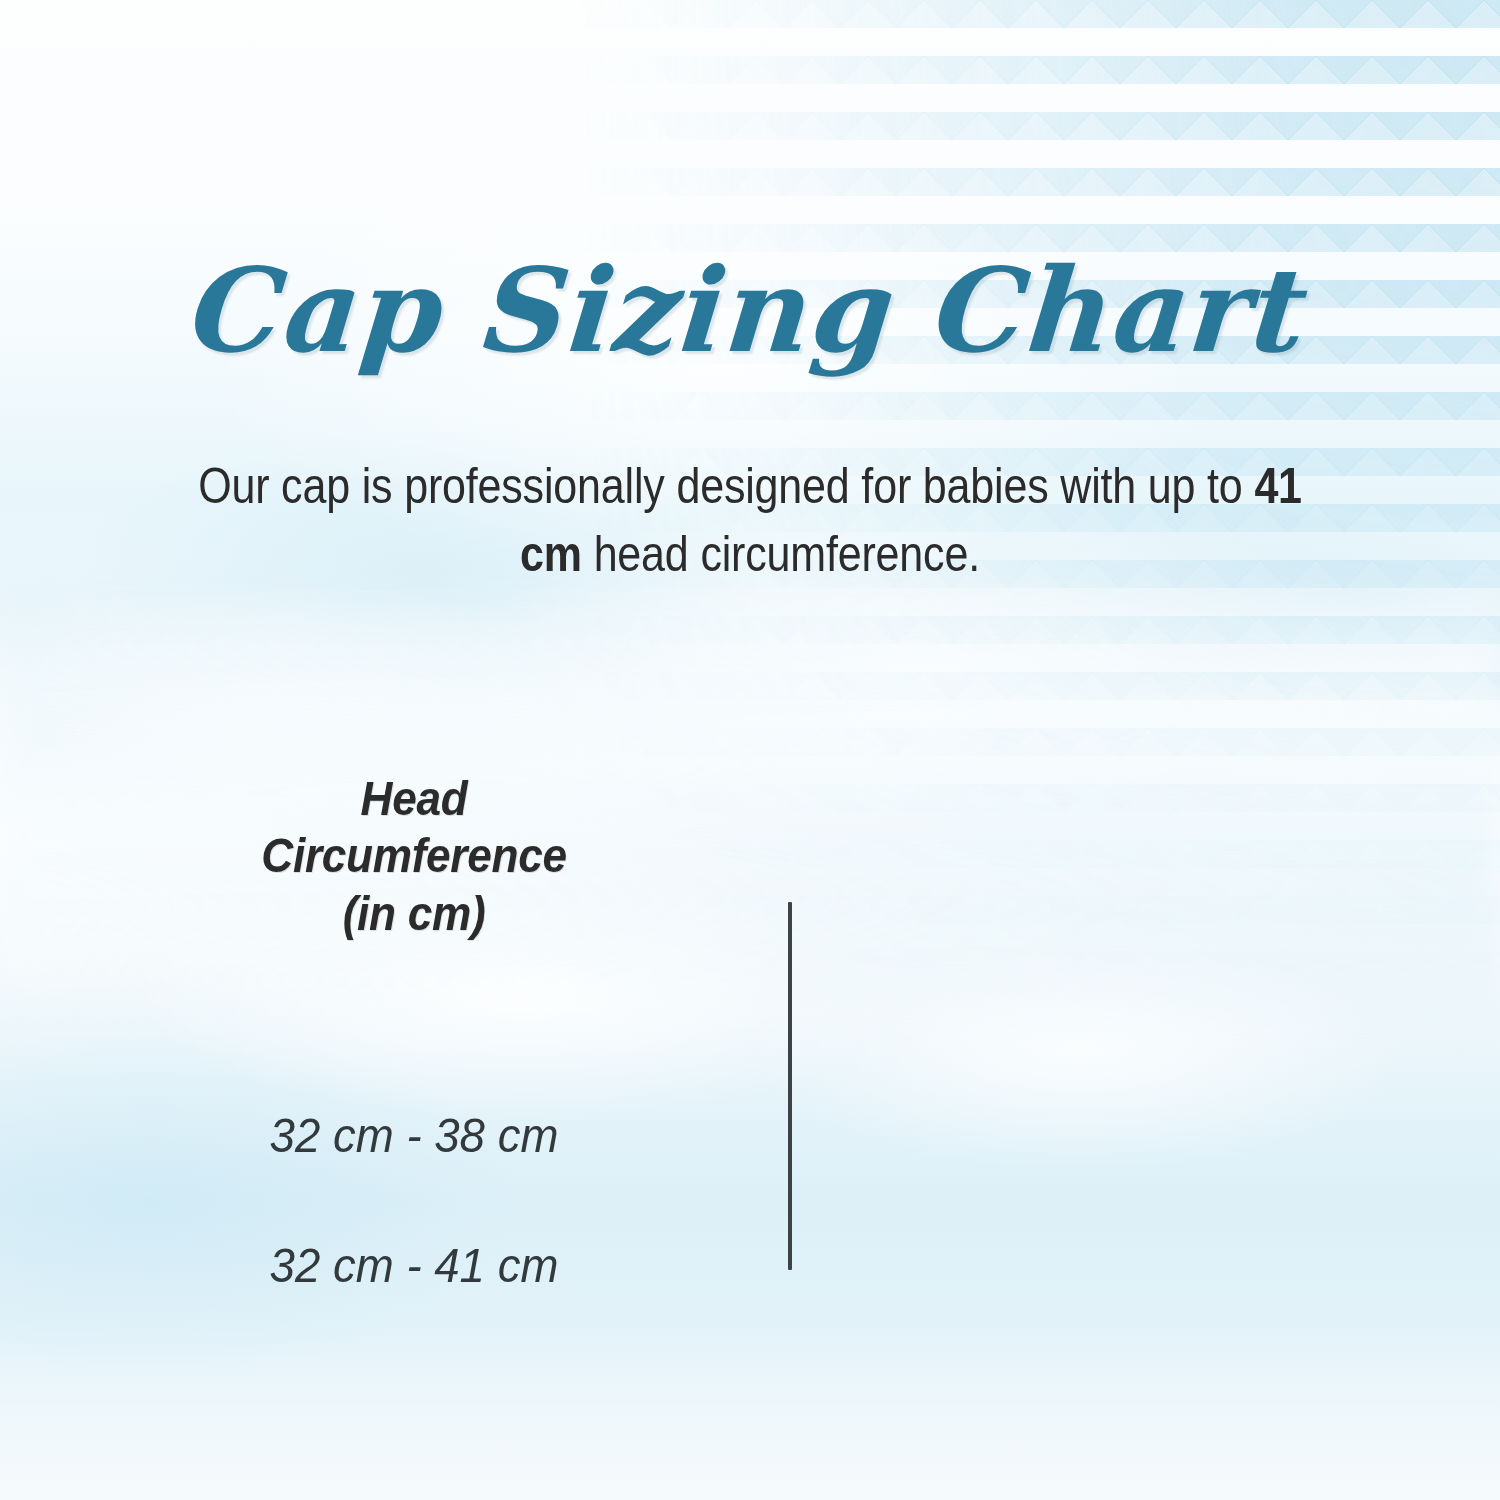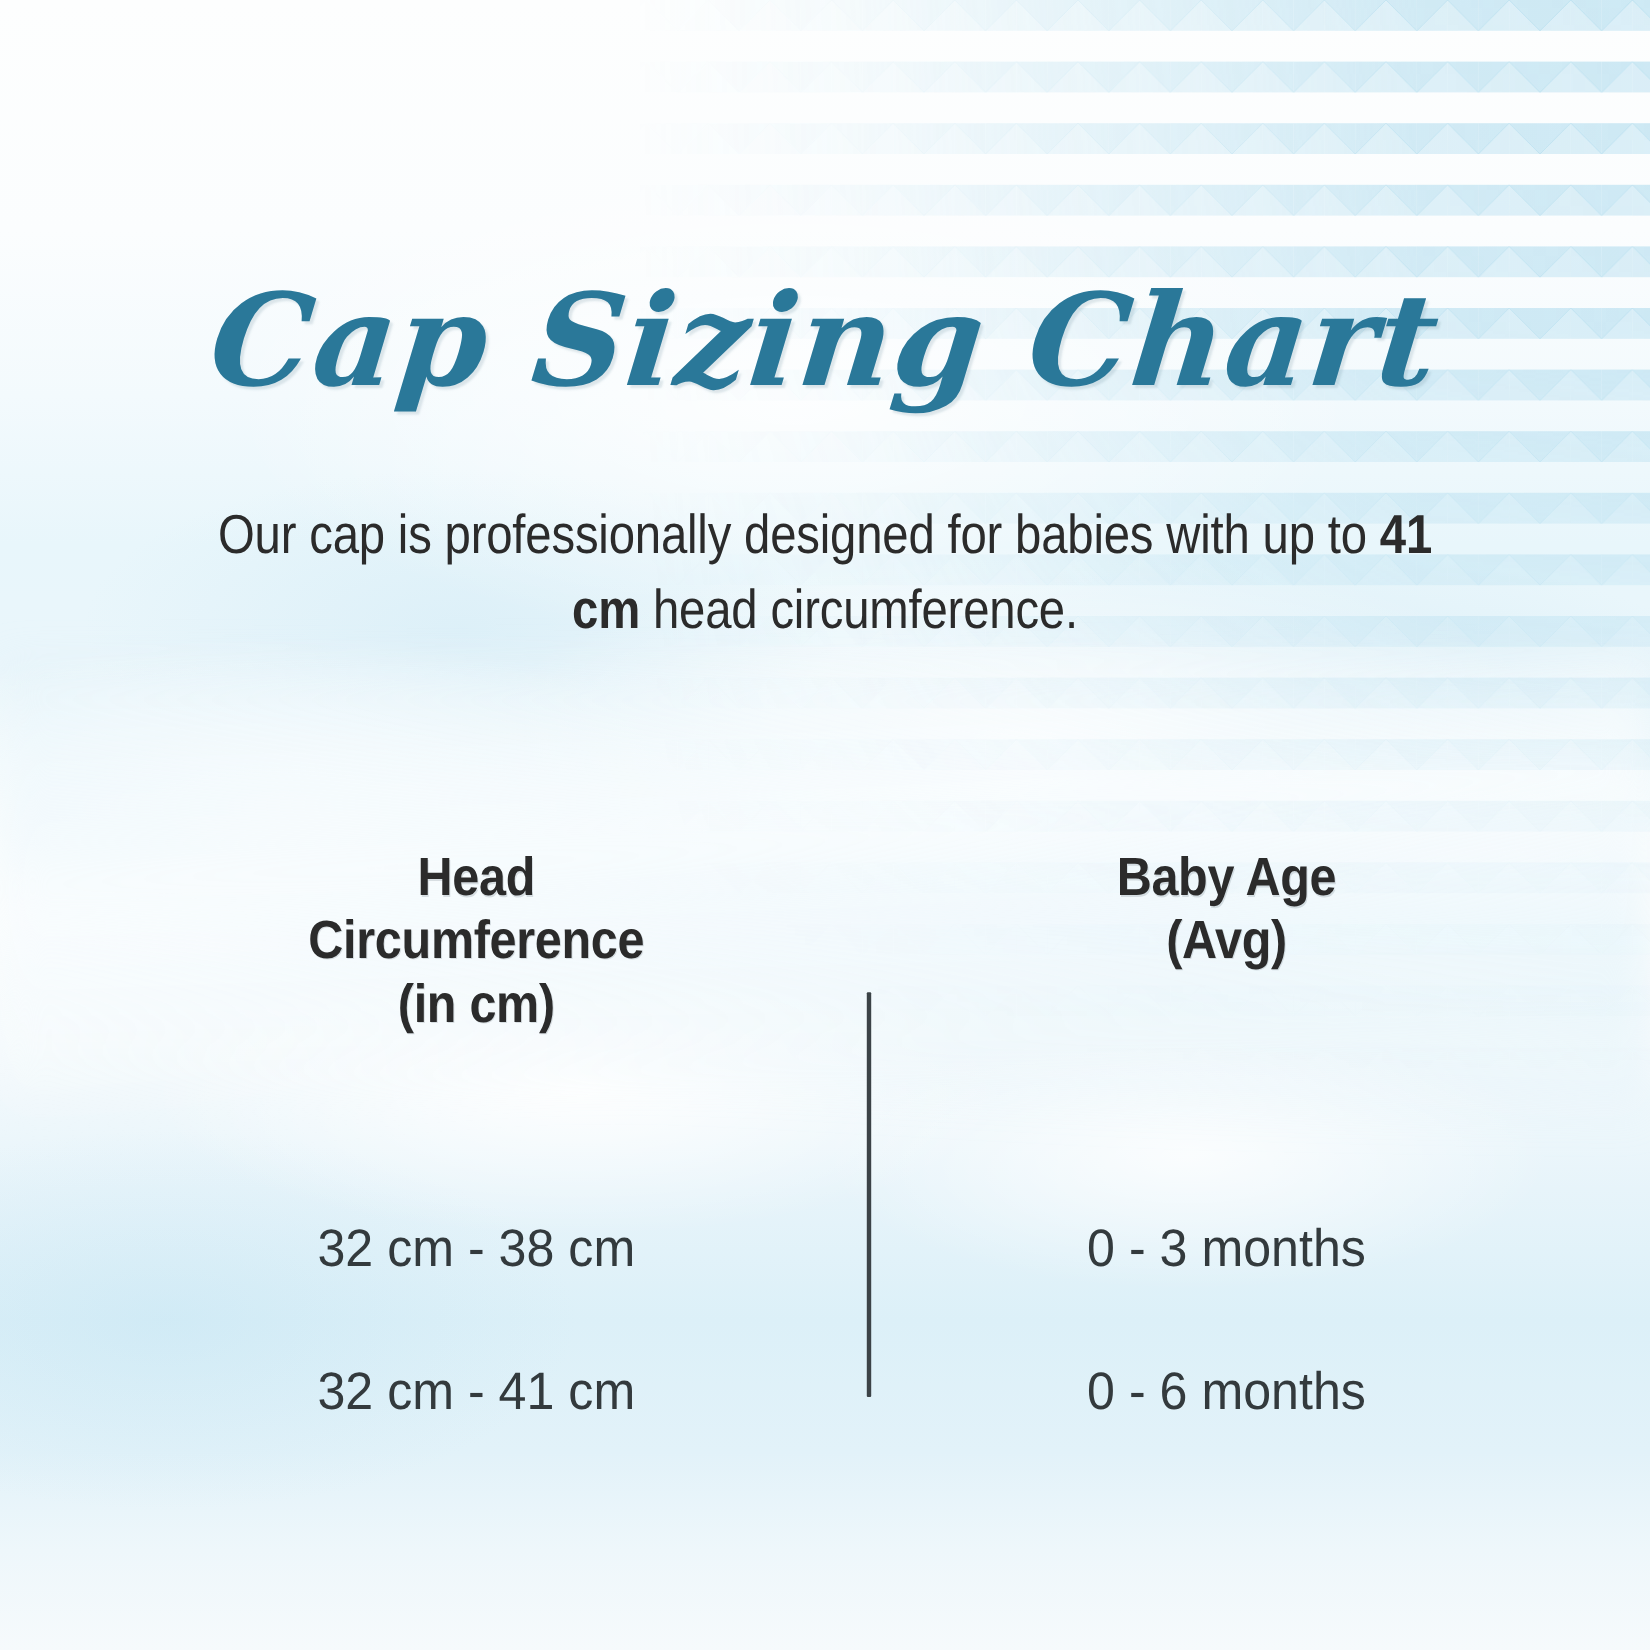--- a/index.html
+++ b/index.html
@@ -143,21 +143,21 @@
     width: 4px;
     height: 368px;
     background: #3c4347;
     border-radius: 1px;
   }
 
   .col {
     position: absolute;
     top: 0;
   }
-  .col-left  { left: 183px;  width: 500px; }
+  .col-left  { left: 164px;  width: 500px; font-style: italic; }
   .col-right { left: 865px;  width: 500px; }
 
   .col-header {
     text-align: center;
     font-weight: 700;
     font-size: 49px;
     line-height: 1.17;
     color: #2b2b2b;
     letter-spacing: -0.3px;
     transform: scaleX(0.90);
@@ -207,24 +207,16 @@
       <div class="col col-left">
         <div class="col-header">
           <div>Head</div>
           <div>Circumference</div>
           <div>(in cm)</div>
         </div>
         <div class="cell row-1">32 cm - 38 cm</div>
         <div class="cell row-2">32 cm - 41 cm</div>
       </div>
 
-      <div class="col col-right">
-        <div class="col-header">
-          <div>Baby Age</div>
-          <div>(Avg)</div>
-        </div>
-        <div class="cell row-1">0 - 3 months</div>
-        <div class="cell row-2">0 - 6 months</div>
-      </div>
 
     </div>
   </div>
 </div>
 
 </body></html>

